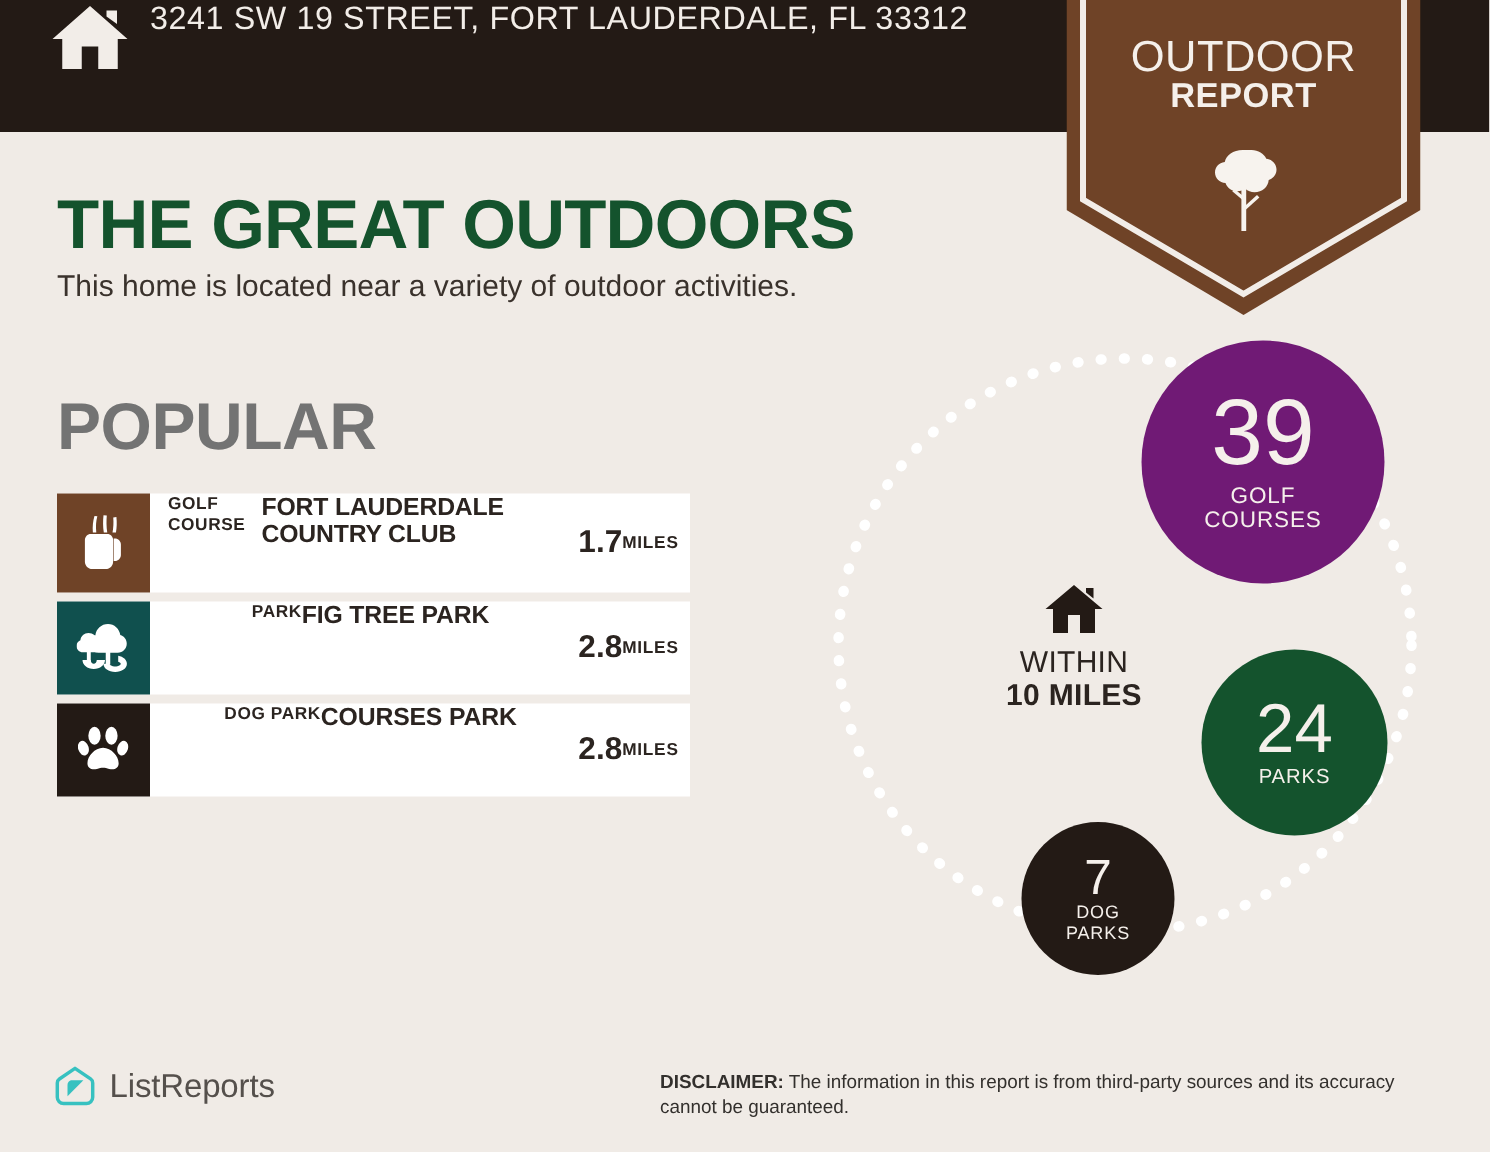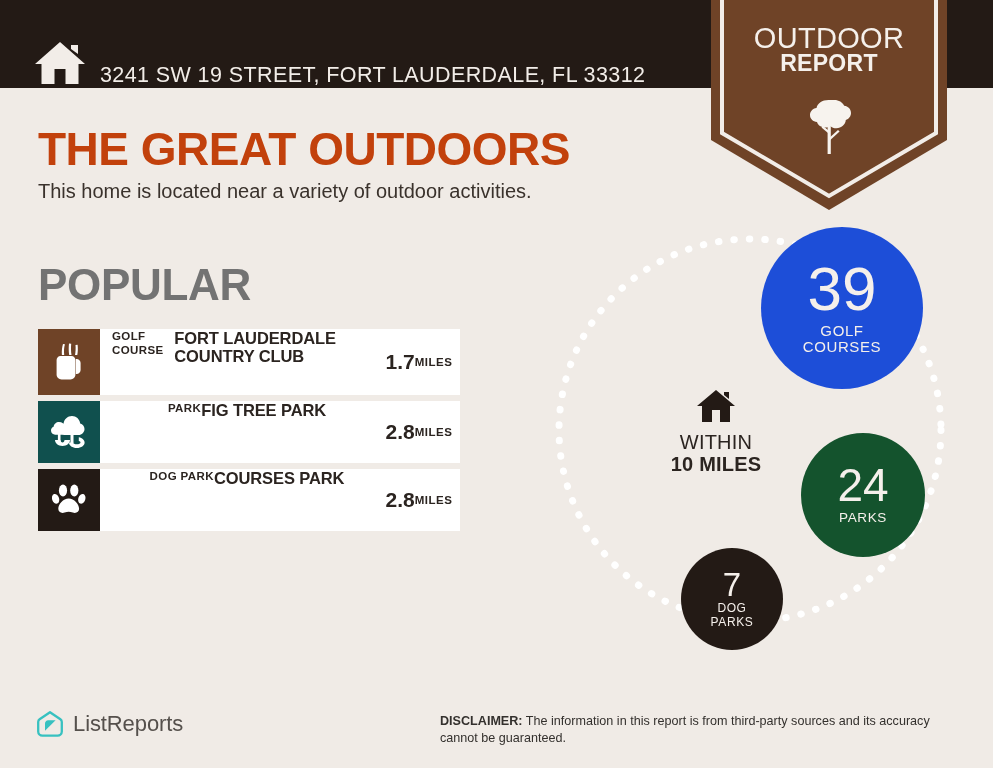--- a/index.html
+++ b/index.html
@@ -15,21 +15,21 @@
     width: 993px; height: 768px;
     background: #F0EBE6;
     overflow: hidden;
   }
 
   
   .header {
     position: absolute; left: 0; top: 0;
     width: 993px; height: 88px;
     background: #231A15;
-    display: flex; align-items: flex-end;
+    display: flex; align-items: flex-start;
   }
   .header-home-icon {
     margin-left: 33px;
     width: 54px; height: 50px;
     display: block;
   }
   .header-address {
     margin-left: 13px;
     color: #F2EDE8;
     font-size: 21.5px;
@@ -54,21 +54,21 @@
     line-height: 0.98;
     pointer-events: none;
   }
   .badge-title .l1 { display: block; font-size: 29px; font-weight: 400; letter-spacing: 0.3px; }
   .badge-title .l2 { display: block; font-size: 23px; font-weight: 700; letter-spacing: 0.3px; }
 
   
   .headline {
     position: absolute; left: 38px; top: 122px;
     font-size: 46px; font-weight: 700;
-    color: #c2410c;
+    color: #14532d;
     letter-spacing: -0.5px;
   }
   .subhead {
     position: absolute; left: 38px; top: 180px;
     font-size: 20px; font-weight: 400;
     color: #3A322C;
   }
 
   
   .popular-title {
@@ -144,21 +144,21 @@
     align-items: center; justify-content: center;
     color: #F5F0EB;
     text-align: center;
   }
   .stat-num { font-weight: 400; line-height: 0.95; }
   .stat-label { font-weight: 400; letter-spacing: 0.6px; line-height: 1.1; }
 
   .stat-golf {
     left: 761px; top: 227px;
     width: 162px; height: 162px;
-    background: #1d4ed8;
+    background: #701a75;
   }
   .stat-golf .stat-num { font-size: 62px; margin-bottom: 4px; }
   .stat-golf .stat-label { font-size: 15px; }
 
   .stat-parks {
     left: 801px; top: 433px;
     width: 124px; height: 124px;
     background: #14532d;
   }
   .stat-parks .stat-num { font-size: 46px; margin-bottom: 3px; }

